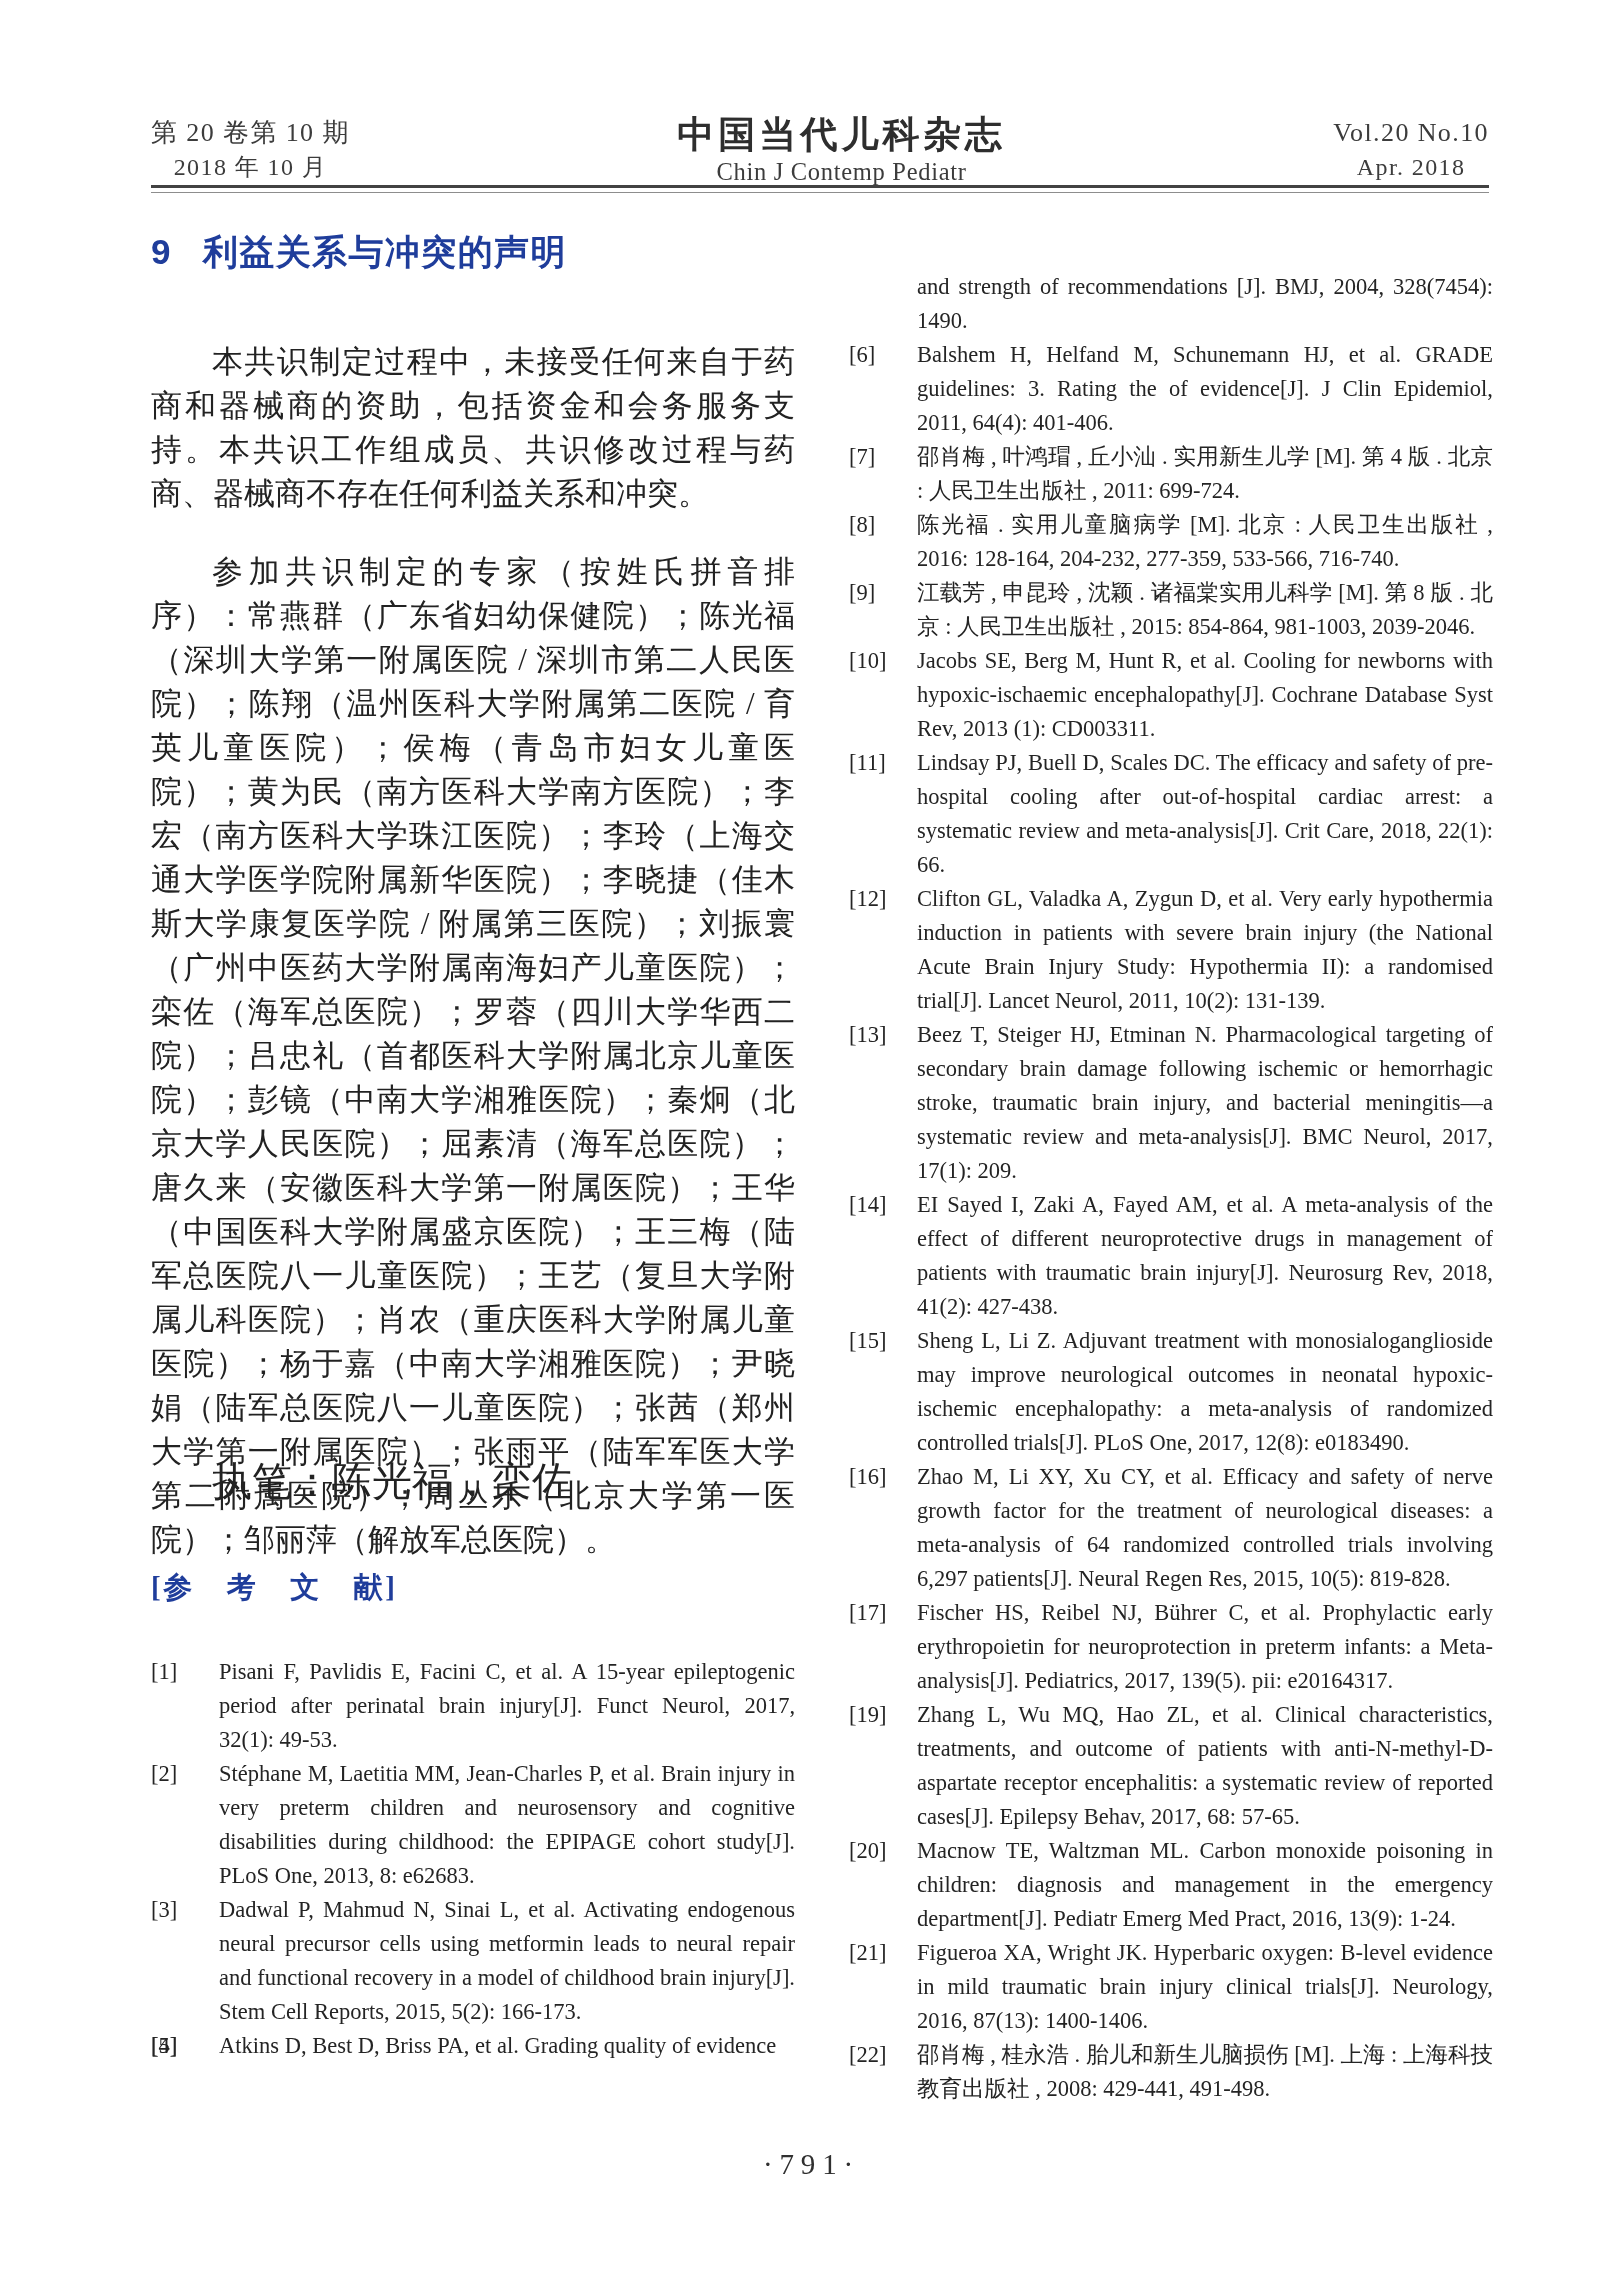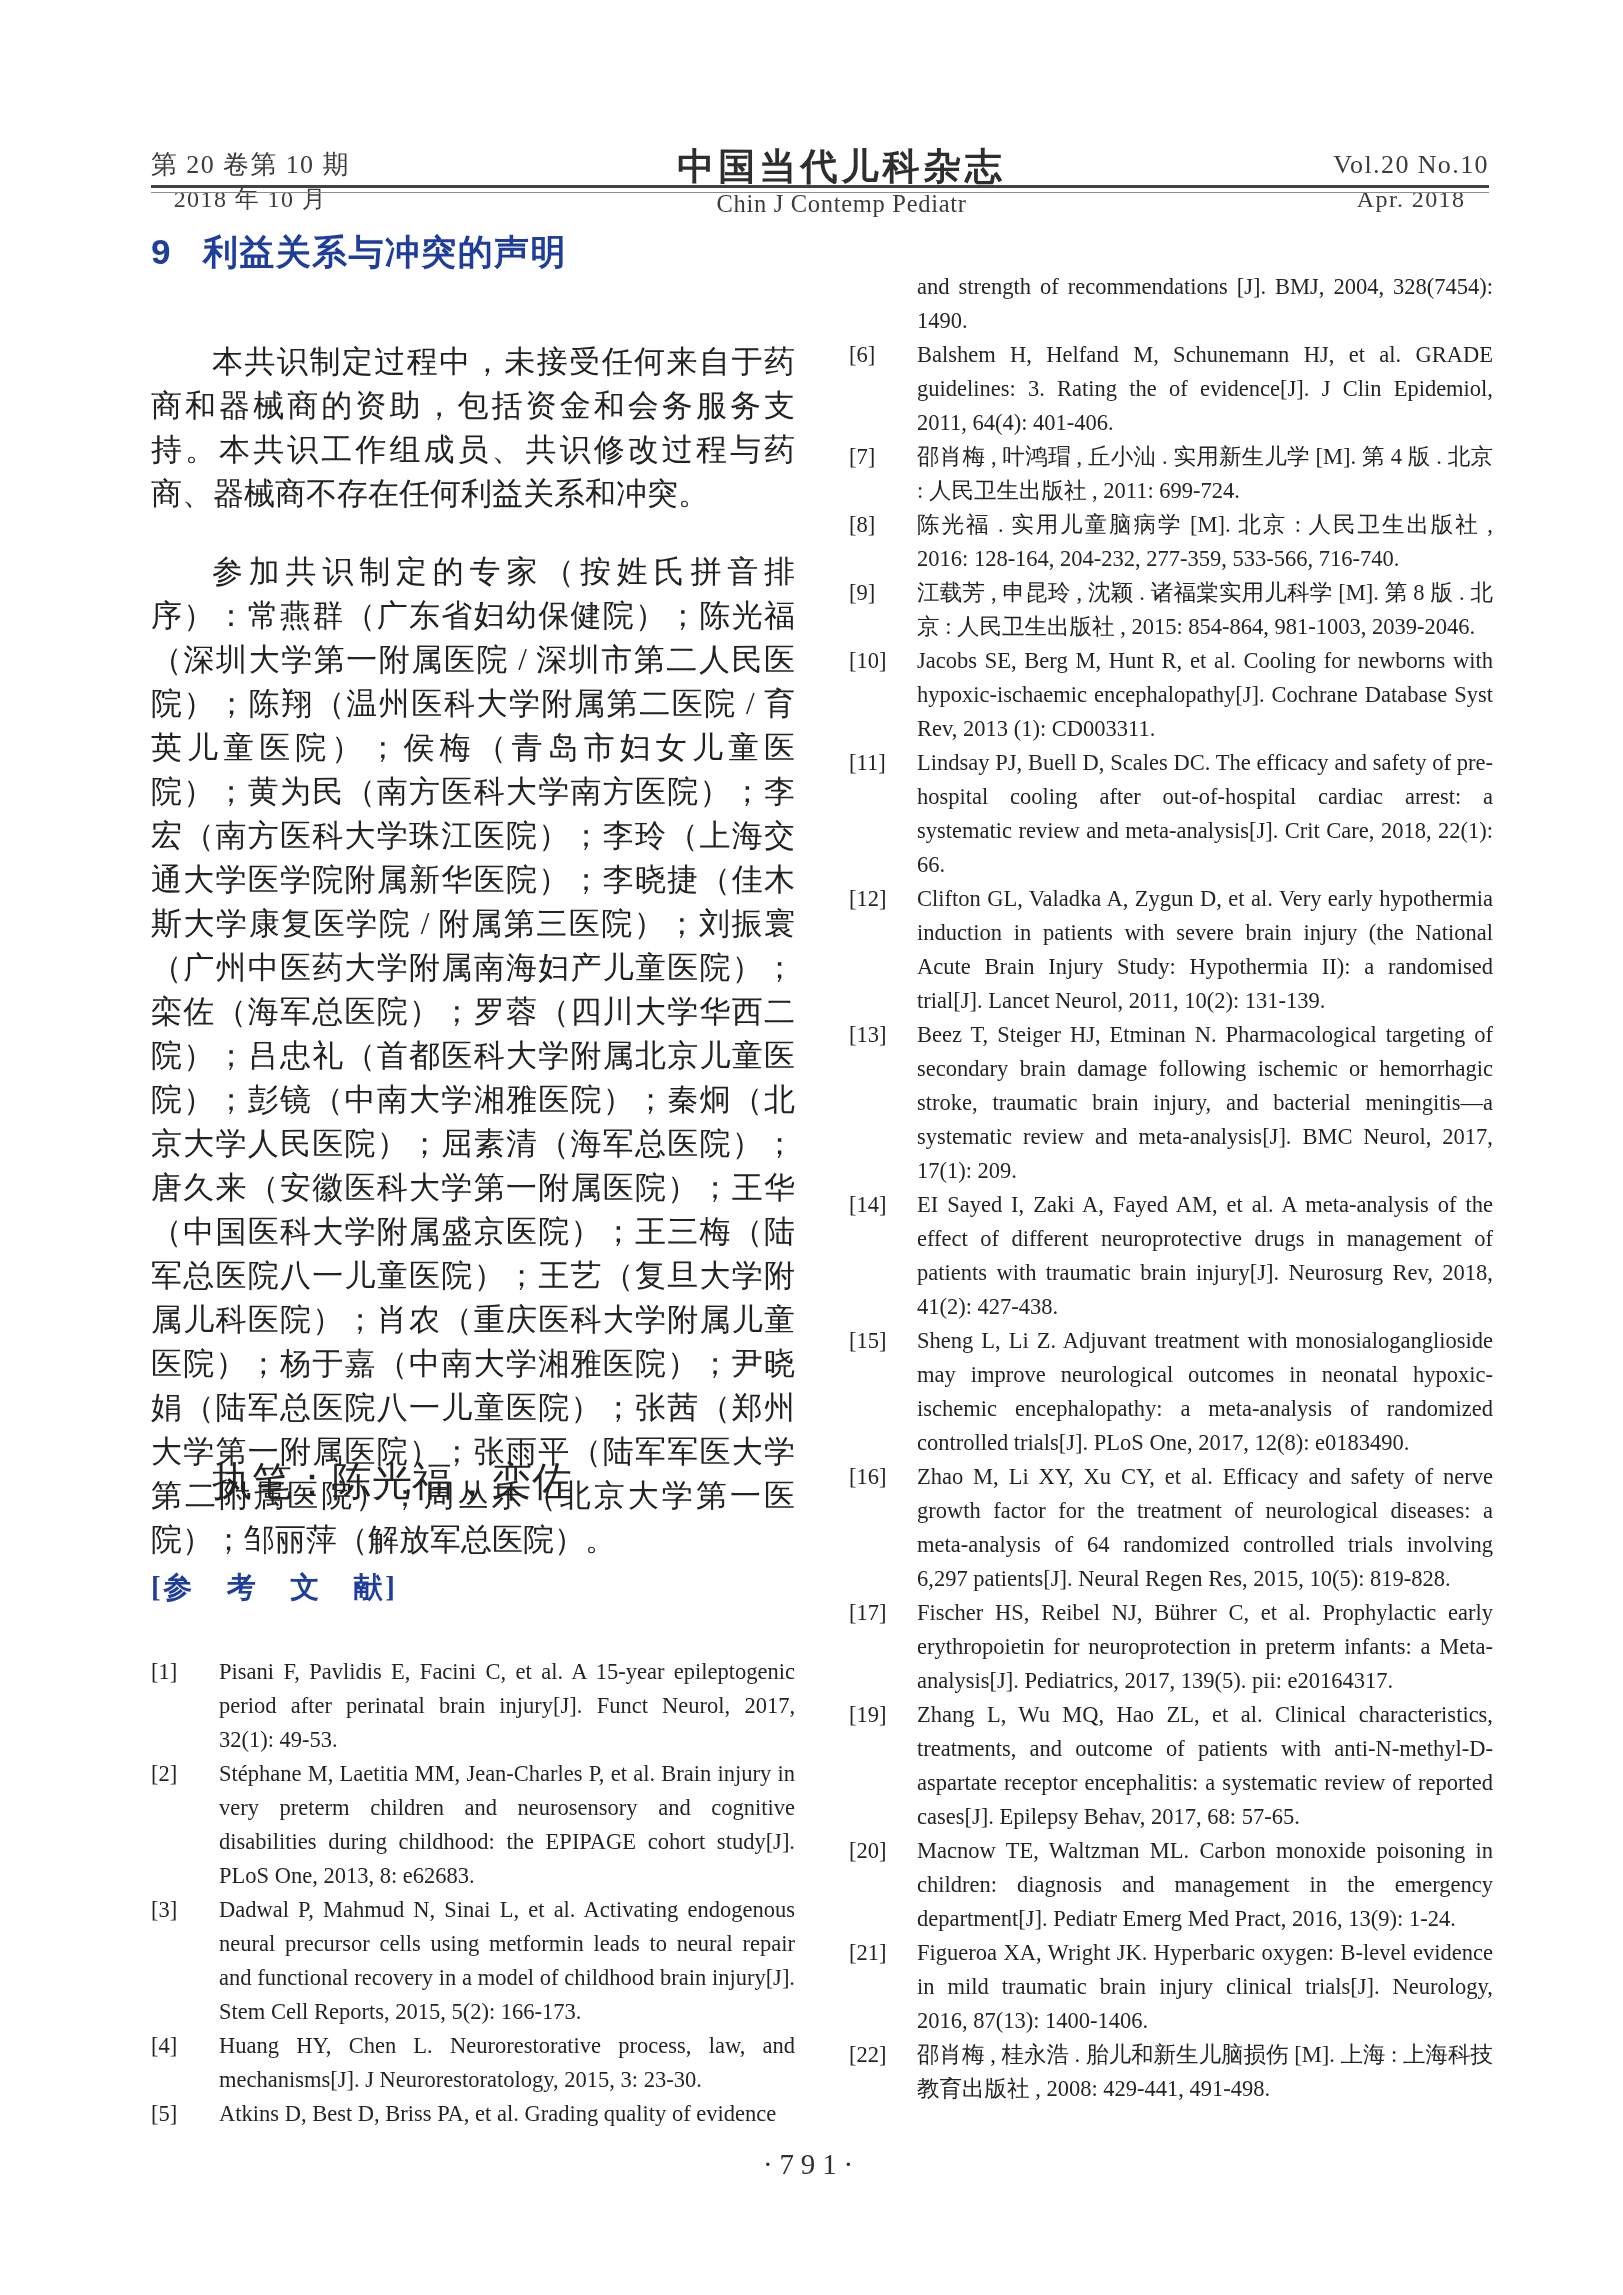--- a/index.html
+++ b/index.html
@@ -17,21 +17,21 @@
   .header {
     position: absolute;
     left: 151px;
     top: 115px;
     width: 1338px;
     display: flex;
     justify-content: space-between;
     align-items: flex-start;
     color: #3c3c3c;
   }
-  .header .cell { text-align: center; margin-top: 32px; }
+  .header .cell { text-align: center; }
   .hdr-line1 { font-size: 26px; line-height: 35px; letter-spacing: 1.4px; }
   .hdr-line2 { font-size: 24px; line-height: 35px; letter-spacing: 1.4px; }
   .hdr-journal-cn { font-size: 37px; line-height: 40px; font-weight: bold; letter-spacing: 4.1px; color: #2e2e2e; }
   .hdr-journal-en { font-size: 24.5px; line-height: 34px; letter-spacing: 0.7px; }
 
   .rule-thick {
     position: absolute; left: 151px; width: 1338px; top: 185px;
     border-top: 3.4px solid #424242; height: 0;
   }
   .rule-thin {
@@ -147,21 +147,20 @@
         <span class="ref-text">Stéphane M, Laetitia MM, Jean-Charles P, et al. Brain injury in very preterm children and neurosensory and cognitive disabilities during childhood: the EPIPAGE cohort study[J]. PLoS One, 2013, 8: e62683.</span>
       </div>
 
       <div class="ref">
         <span class="ref-num">[3]</span>
         <span class="ref-text">Dadwal P, Mahmud N, Sinai L, et al. Activating endogenous neural precursor cells using metformin leads to neural repair and functional recovery in a model of childhood brain injury[J]. Stem Cell Reports, 2015, 5(2): 166-173.</span>
       </div>
 
       <div class="ref">
         <span class="ref-num">[4]</span>
-        <span class="ref-text">Huang HY, Chen L. Neurorestorative process, law, and mechanisms[J]. J Neurorestoratology, 2015, 3: 23-30.</span>
       </div>
 
       <div class="ref">
         <span class="ref-num">[5]</span>
         <span class="ref-text">Atkins D, Best D, Briss PA, et al. Grading quality of evidence</span>
       </div>
     </div>
 
   <div class="refs refs-right-pos col-right-x">
 

